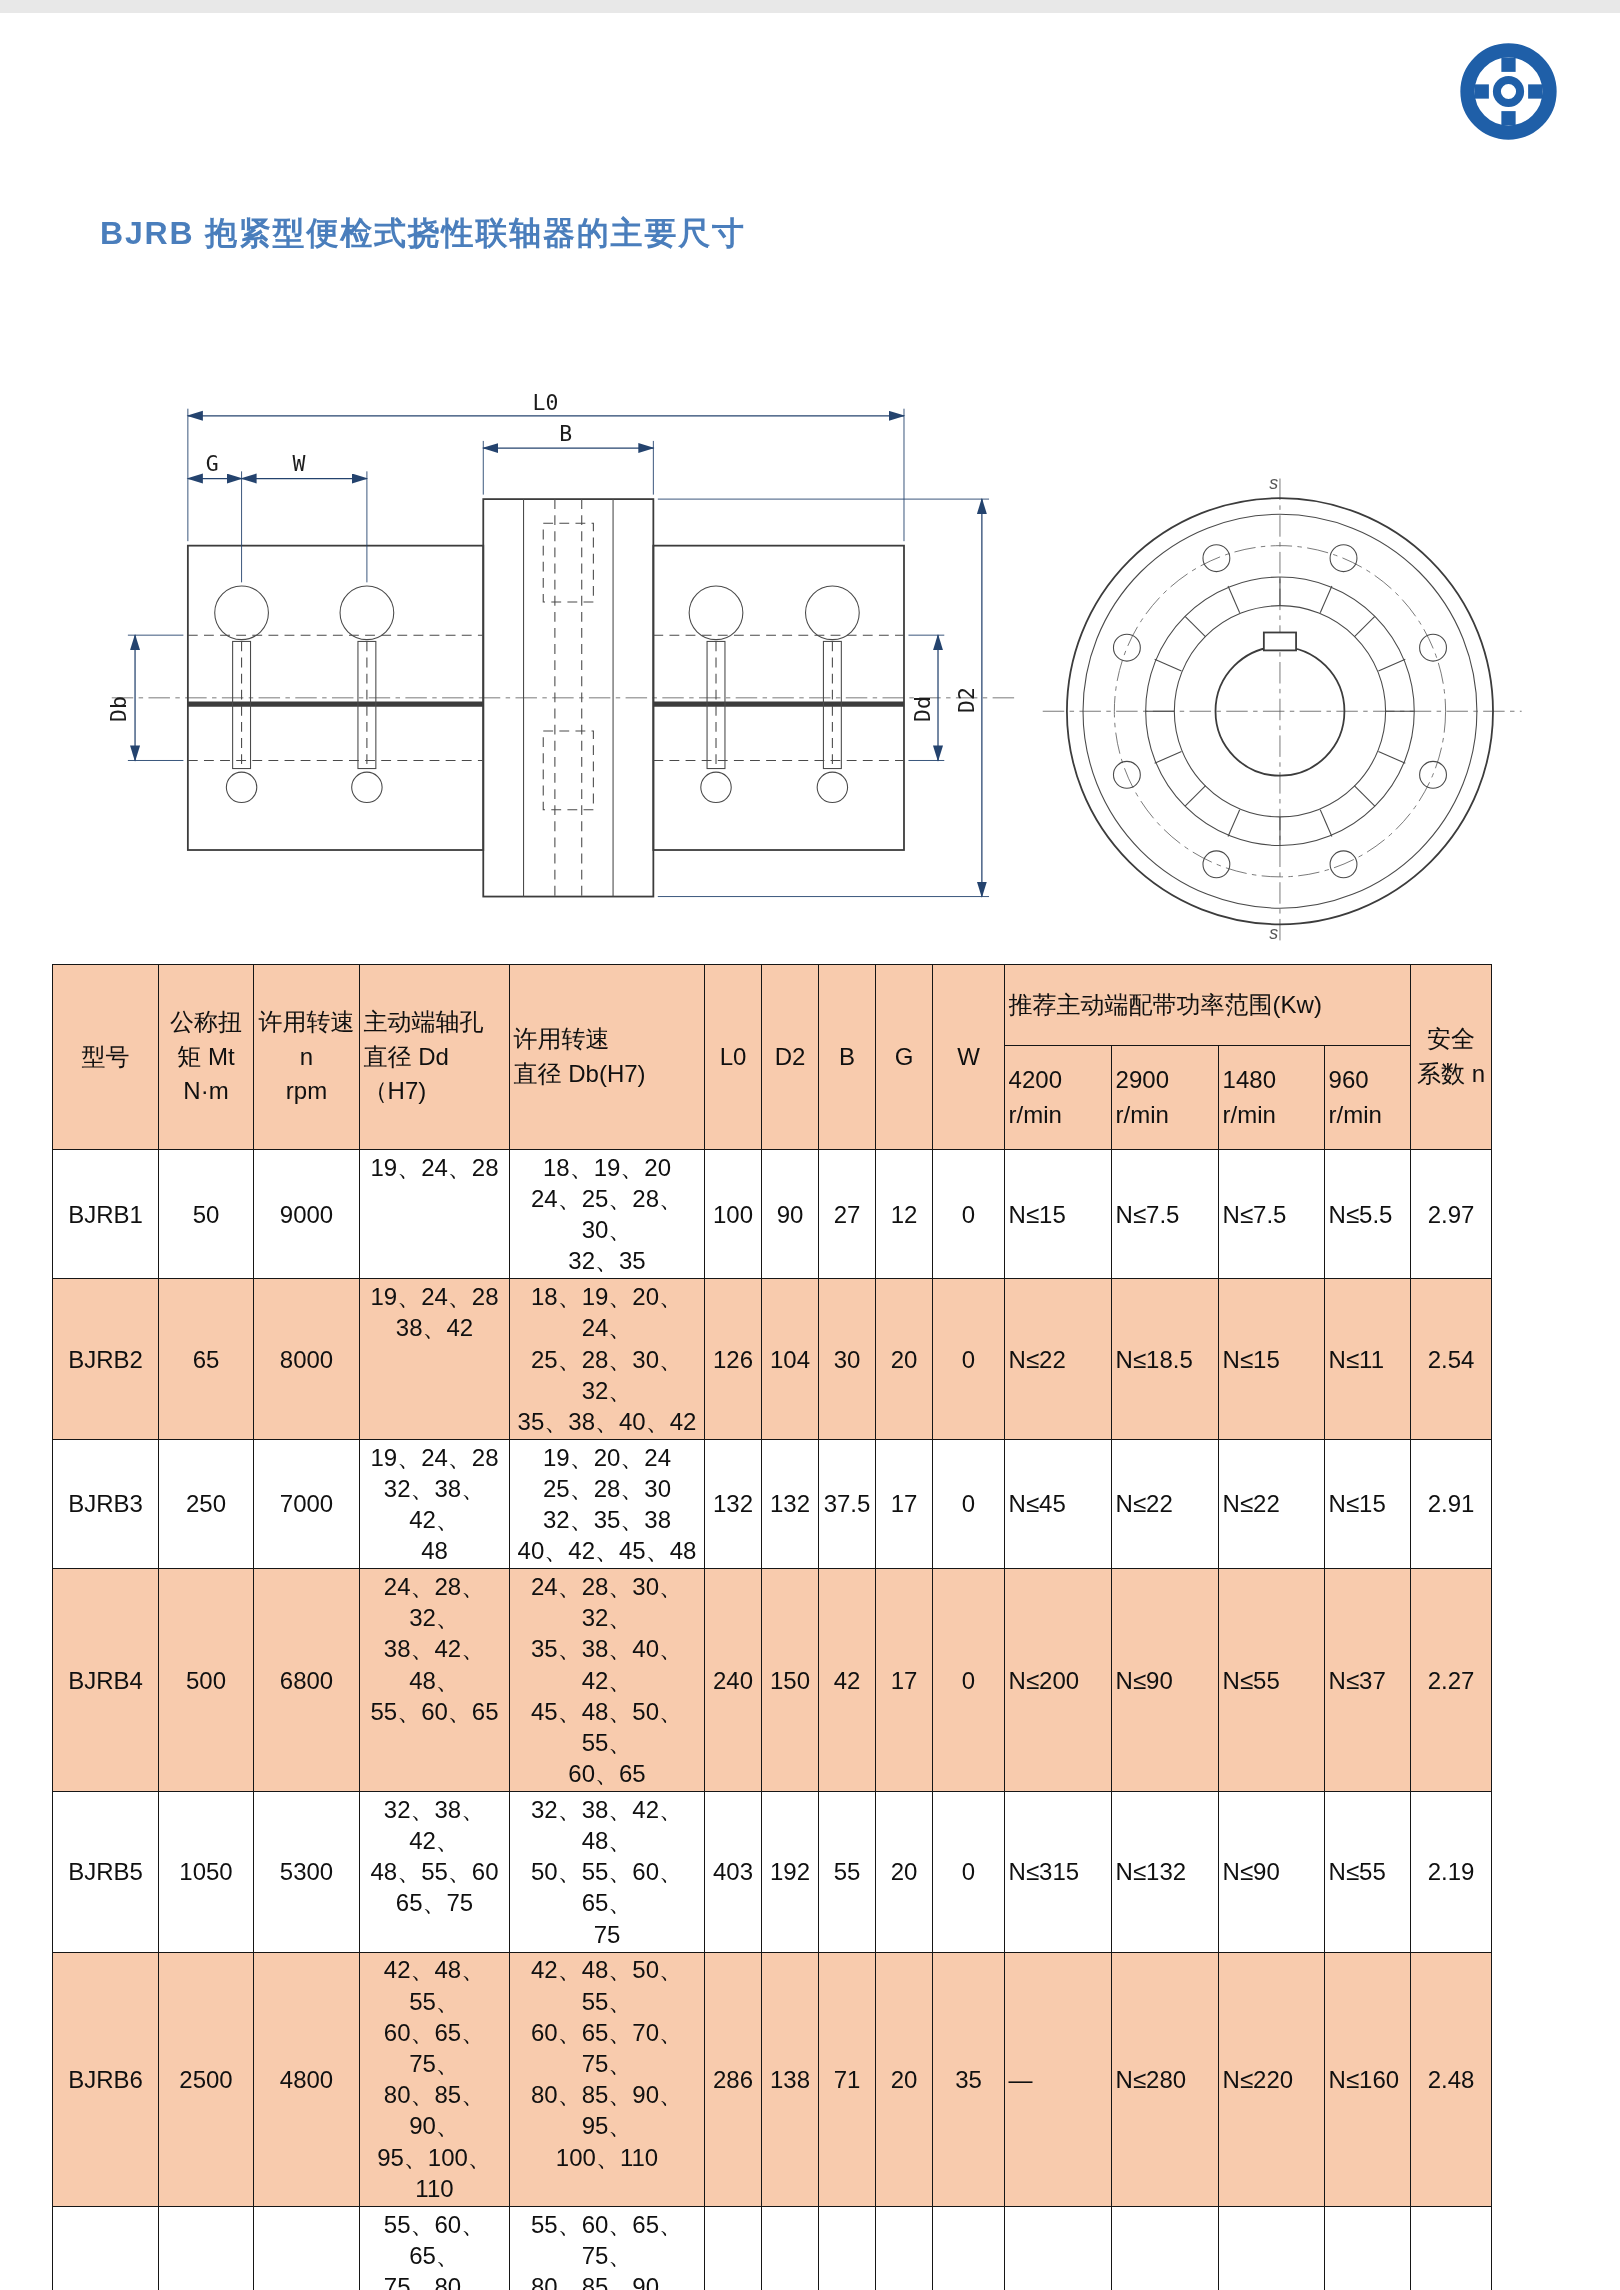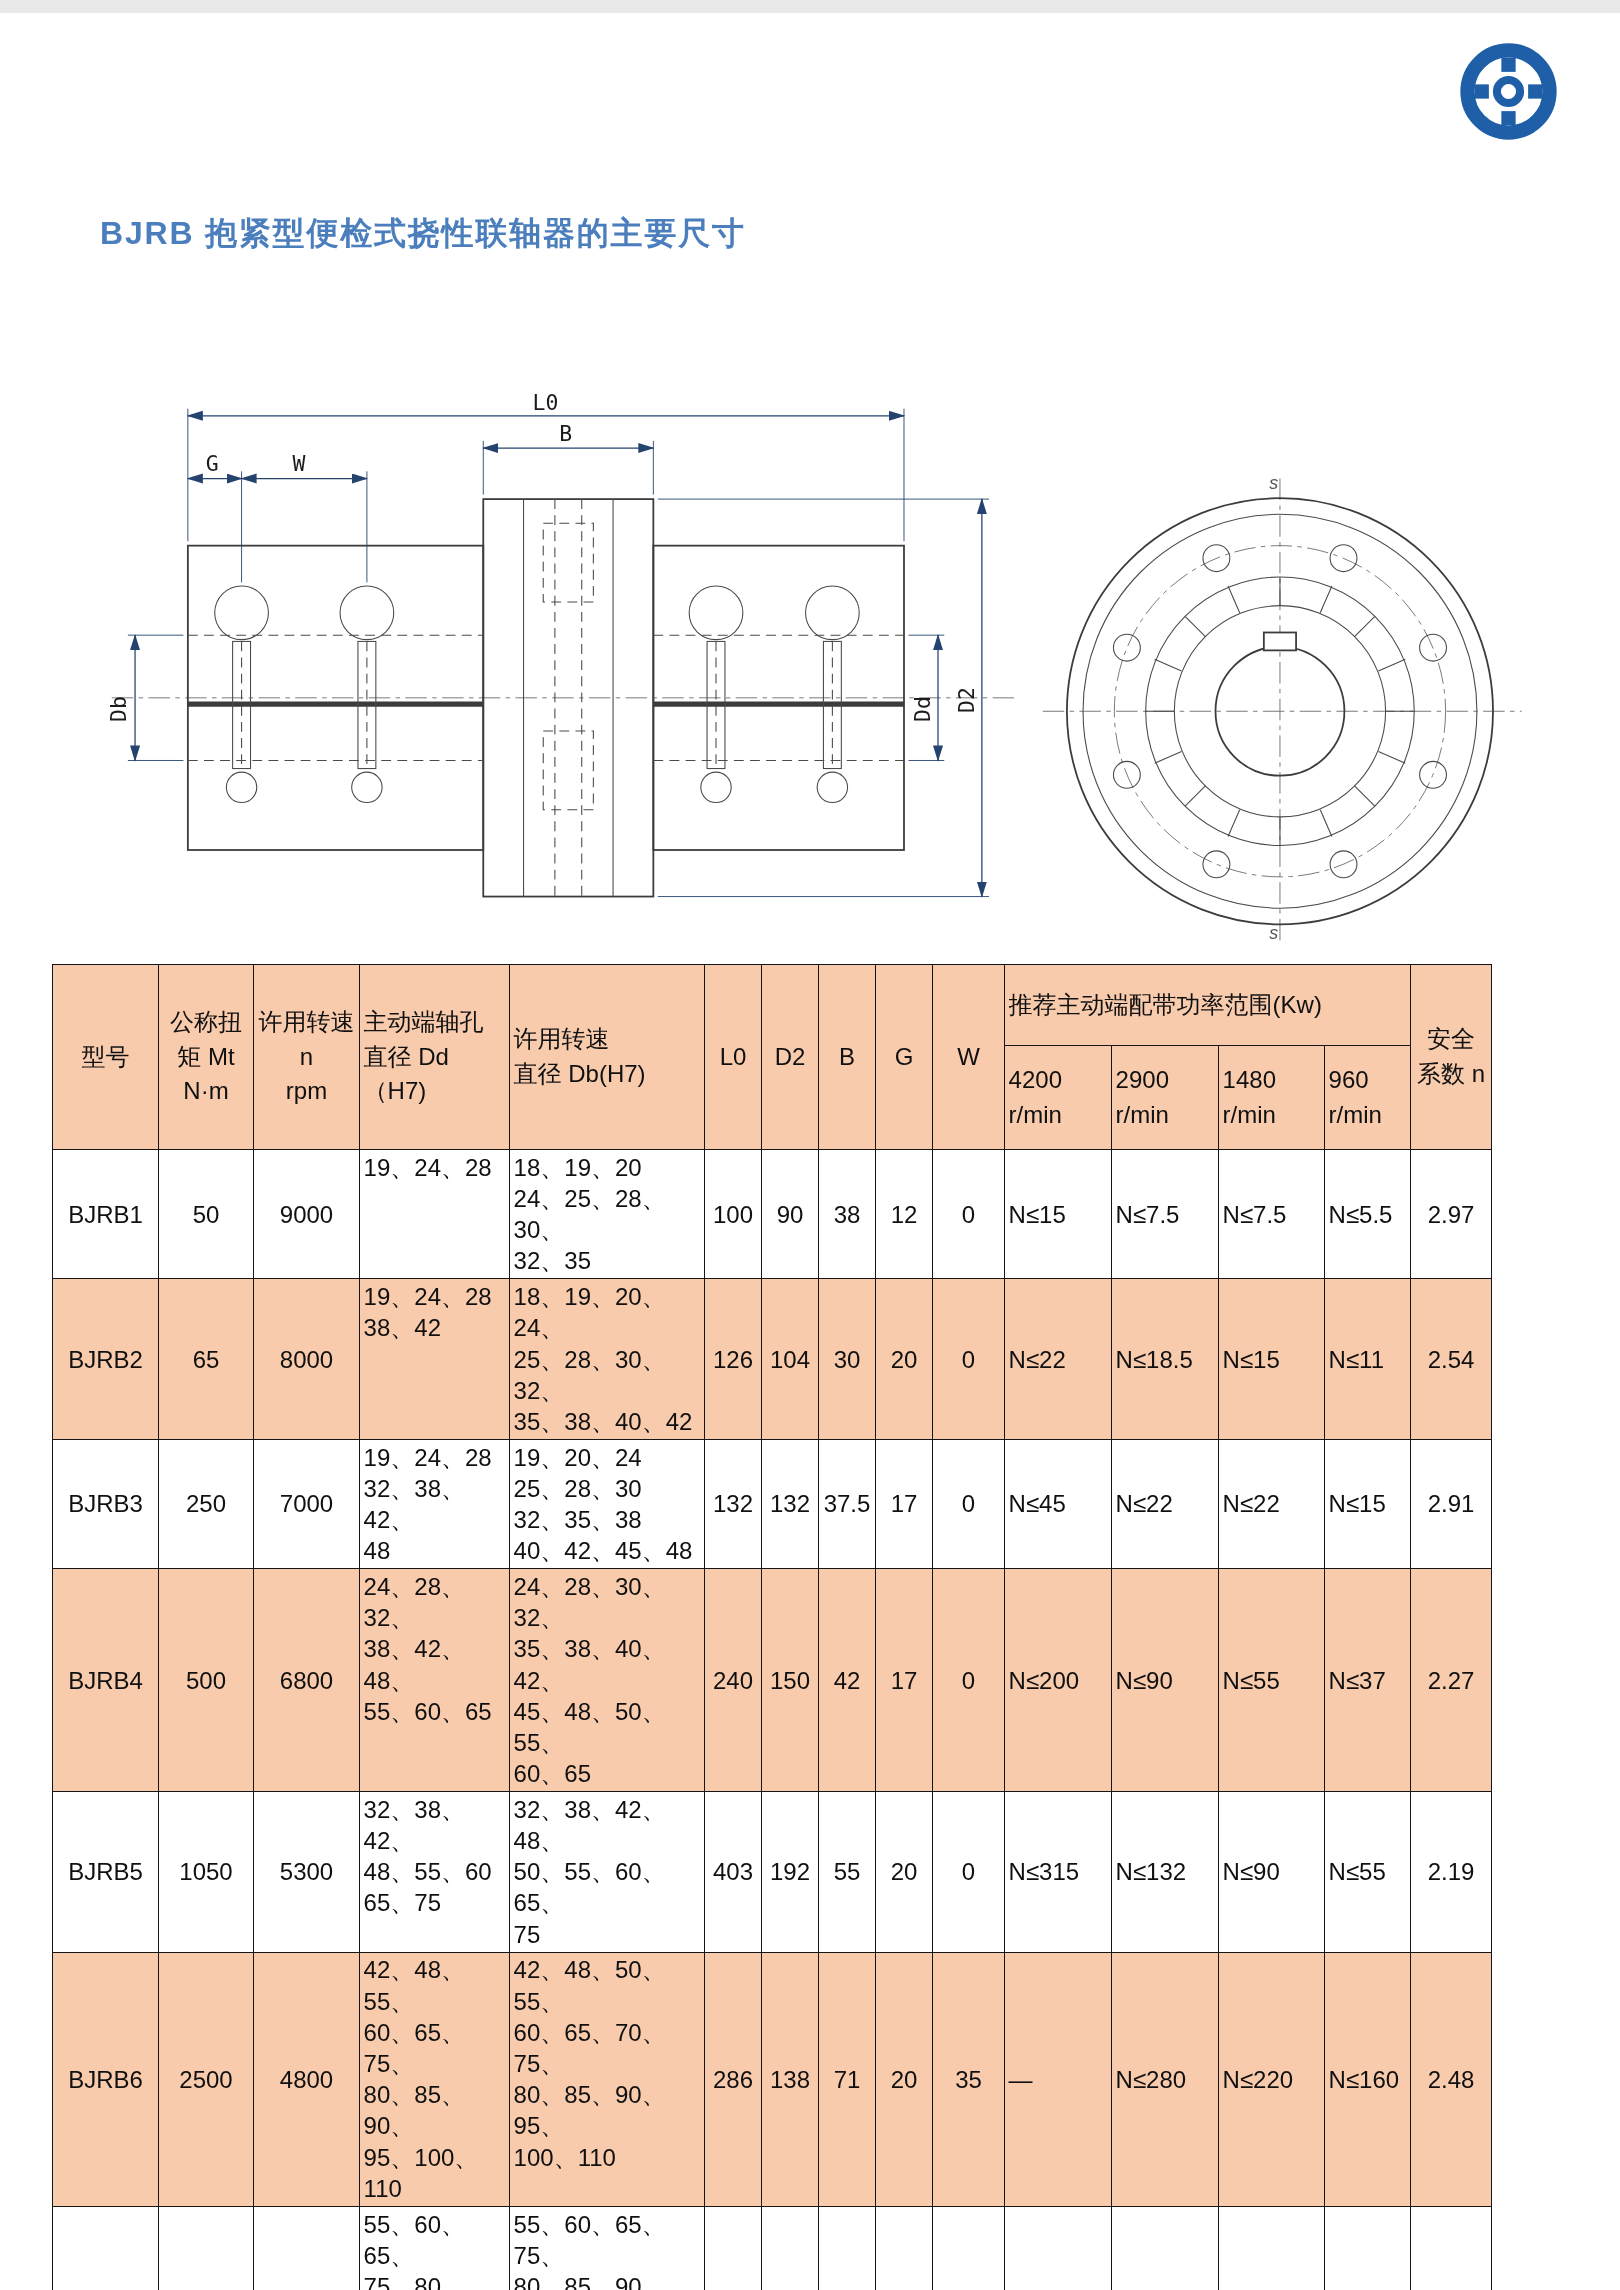--- a/index.html
+++ b/index.html
@@ -23,21 +23,21 @@
   
   table.spec{position:absolute;left:52px;top:951px;width:1440px;border-collapse:collapse;
              table-layout:fixed;color:#101010;}
   table.spec th,table.spec td{border:1.8px solid #161616;font-weight:normal;padding:1.8px 3.6px;}
   table.spec thead th{background:#f8cbad;font-size:24px;line-height:1.45;}
   table.spec tbody tr:nth-child(even) td{background:#f8cbad;}
   table.spec td{font-size:24px;line-height:1.3;}
   .pre{white-space:pre-line;}
   .c{text-align:center;vertical-align:middle;}
   .l{text-align:left;padding-left:7.2px;vertical-align:middle;}
-  .top{vertical-align:top;text-align:left;padding-left:7.2px;}
+  .top{vertical-align:top;text-align:center;padding-left:7.2px;}
   thead tr:nth-child(1){height:81px;}
   thead tr:nth-child(2){height:104px;}
   tbody tr:nth-child(1){height:118px;}
   tbody tr:nth-child(2){height:118px;}
   tbody tr:nth-child(3){height:125px;}
   tbody tr:nth-child(4){height:120px;}
   tbody tr:nth-child(5){height:111px;}
   tbody tr:nth-child(6){height:125px;}
   tbody tr:nth-child(7){height:136px;}
   tbody tr:nth-child(8){height:120px;}
@@ -248,21 +248,21 @@
       <tr>
         <td class="c">BJRB1</td>
         <td class="c">50</td>
         <td class="c">9000</td>
         <td class="top pre">19、24、28</td>
         <td class="top pre">18、19、20
 24、25、28、30、
 32、35</td>
         <td class="c">100</td>
         <td class="c">90</td>
-        <td class="c">38</td>
+        <td class="c">27</td>
         <td class="c">12</td>
         <td class="c">0</td>
         <td class="l">N≤15</td>
         <td class="l">N≤7.5</td>
         <td class="l">N≤7.5</td>
         <td class="l">N≤5.5</td>
         <td class="c">2.97</td>
       </tr>
       <tr>
         <td class="c">BJRB2</td>

